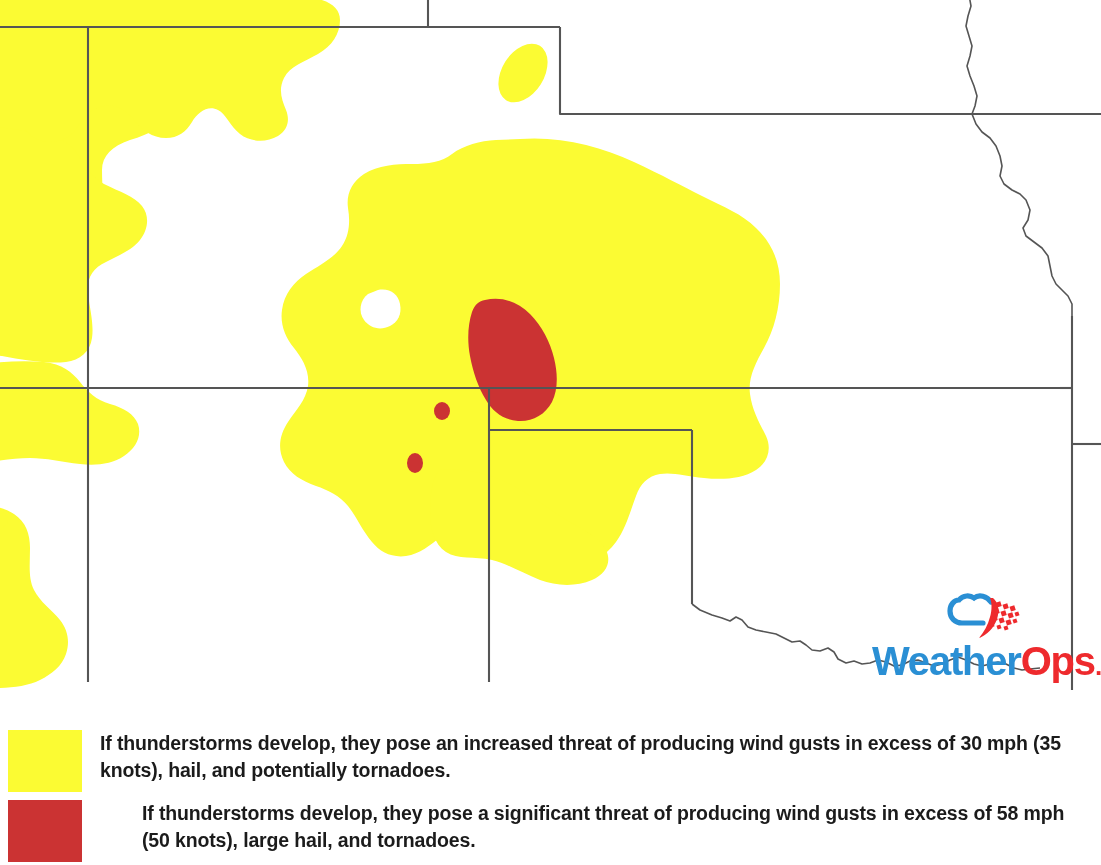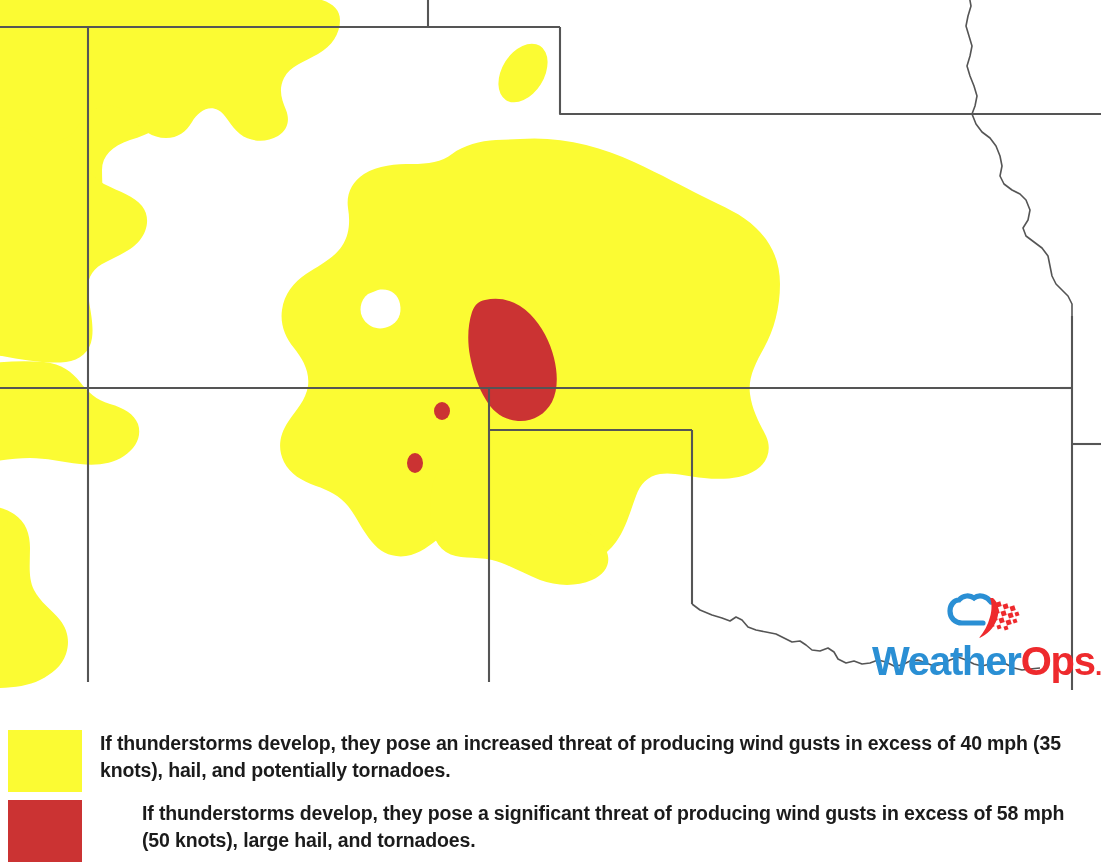--- a/index.html
+++ b/index.html
@@ -355,21 +355,21 @@
       <div id="brand-wordmark">
         <span class="brand-weather">Weather</span><span class="brand-ops">Ops</span><span class="brand-dot">.</span>
       </div>
     </div>
   </div>
 
   <div id="legend">
 
     <div class="legend-row" id="legend-row-0">
       <div class="legend-swatch" style="background:#FBFB33;"></div>
-      <div class="legend-text">If thunderstorms develop, they pose an increased threat of producing wind gusts in excess of 40 mph (35 knots), hail, and potentially tornadoes.</div>
+      <div class="legend-text">If thunderstorms develop, they pose an increased threat of producing wind gusts in excess of 30 mph (35 knots), hail, and potentially tornadoes.</div>
     </div>
 
     <div class="legend-row" id="legend-row-1">
       <div class="legend-swatch" style="background:#CB3333;"></div>
       <div class="legend-text">If thunderstorms develop, they pose a significant threat of producing wind gusts in excess of 58 mph (50 knots), large hail, and tornadoes.</div>
     </div>
 
   </div>
 
 </div>

